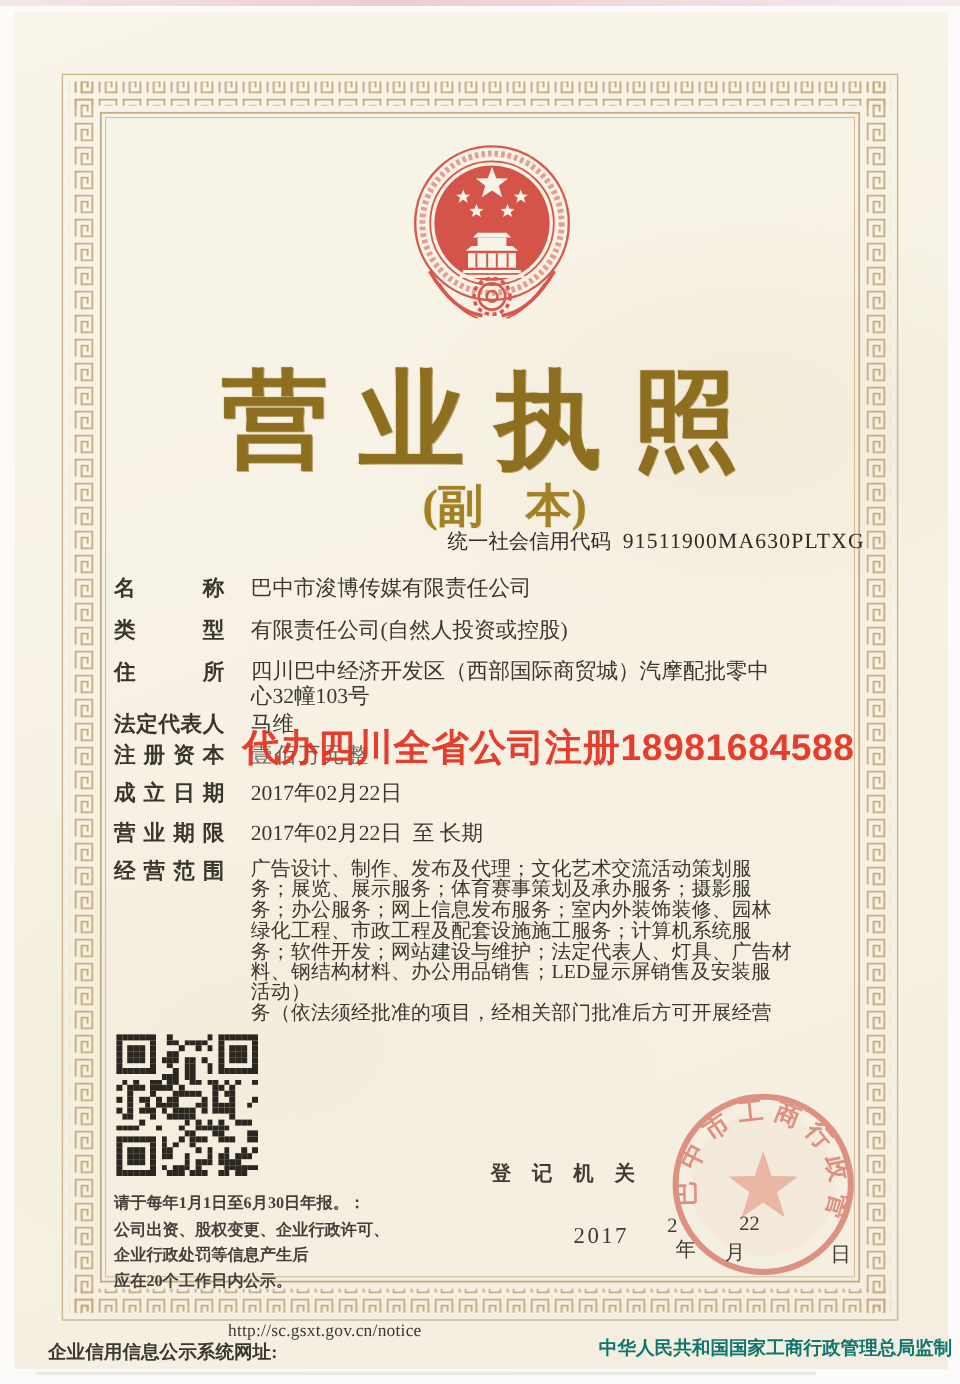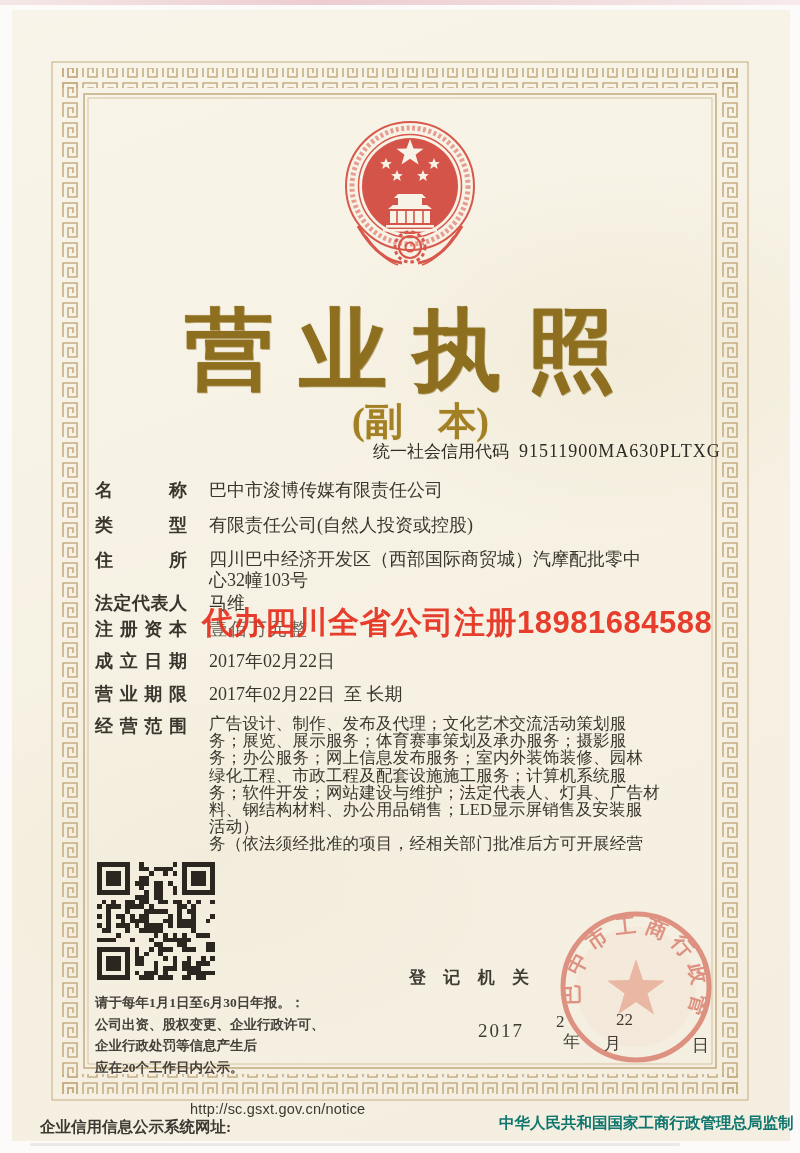--- a/index.html
+++ b/index.html
@@ -70,21 +70,21 @@
   .d-year{left:478px;top:1020px;font-size:19px;letter-spacing:2px;}
   .d-month-num{left:556px;top:1012px;}
   .d-day-num{left:594px;top:1010px;margin-left:22px;}
   .u-year{left:563px;top:1030px;}
   .u-month{left:604px;top:1032px;}
   .u-day{left:692px;top:1034px;}
 
   .stamp{position:absolute;left:542px;top:893px;width:188px;height:188px;z-index:25;
     opacity:.82;mix-blend-mode:multiply;}
 
-  .footer-url{position:absolute;left:190px;top:1101px;font-family:Liberation Sans, sans-serif;
+  .footer-url{position:absolute;left:190px;top:1101px;font-family:Liberation Serif, serif;
     font-size:14.5px;color:#3c3831;letter-spacing:.2px;}
   .footer-left{position:absolute;left:40px;top:1117px;font-size:15.5px;font-weight:600;color:#3c3831;}
   .footer-right{position:absolute;left:499px;top:1113px;font-size:15.5px;font-weight:600;color:#0f766e;}
 </style>
 </head>
 <body>
 
 <div class="paper"></div>
 
 <svg class="border-svg" width="800" height="1153" viewBox="0 0 800 1153">

